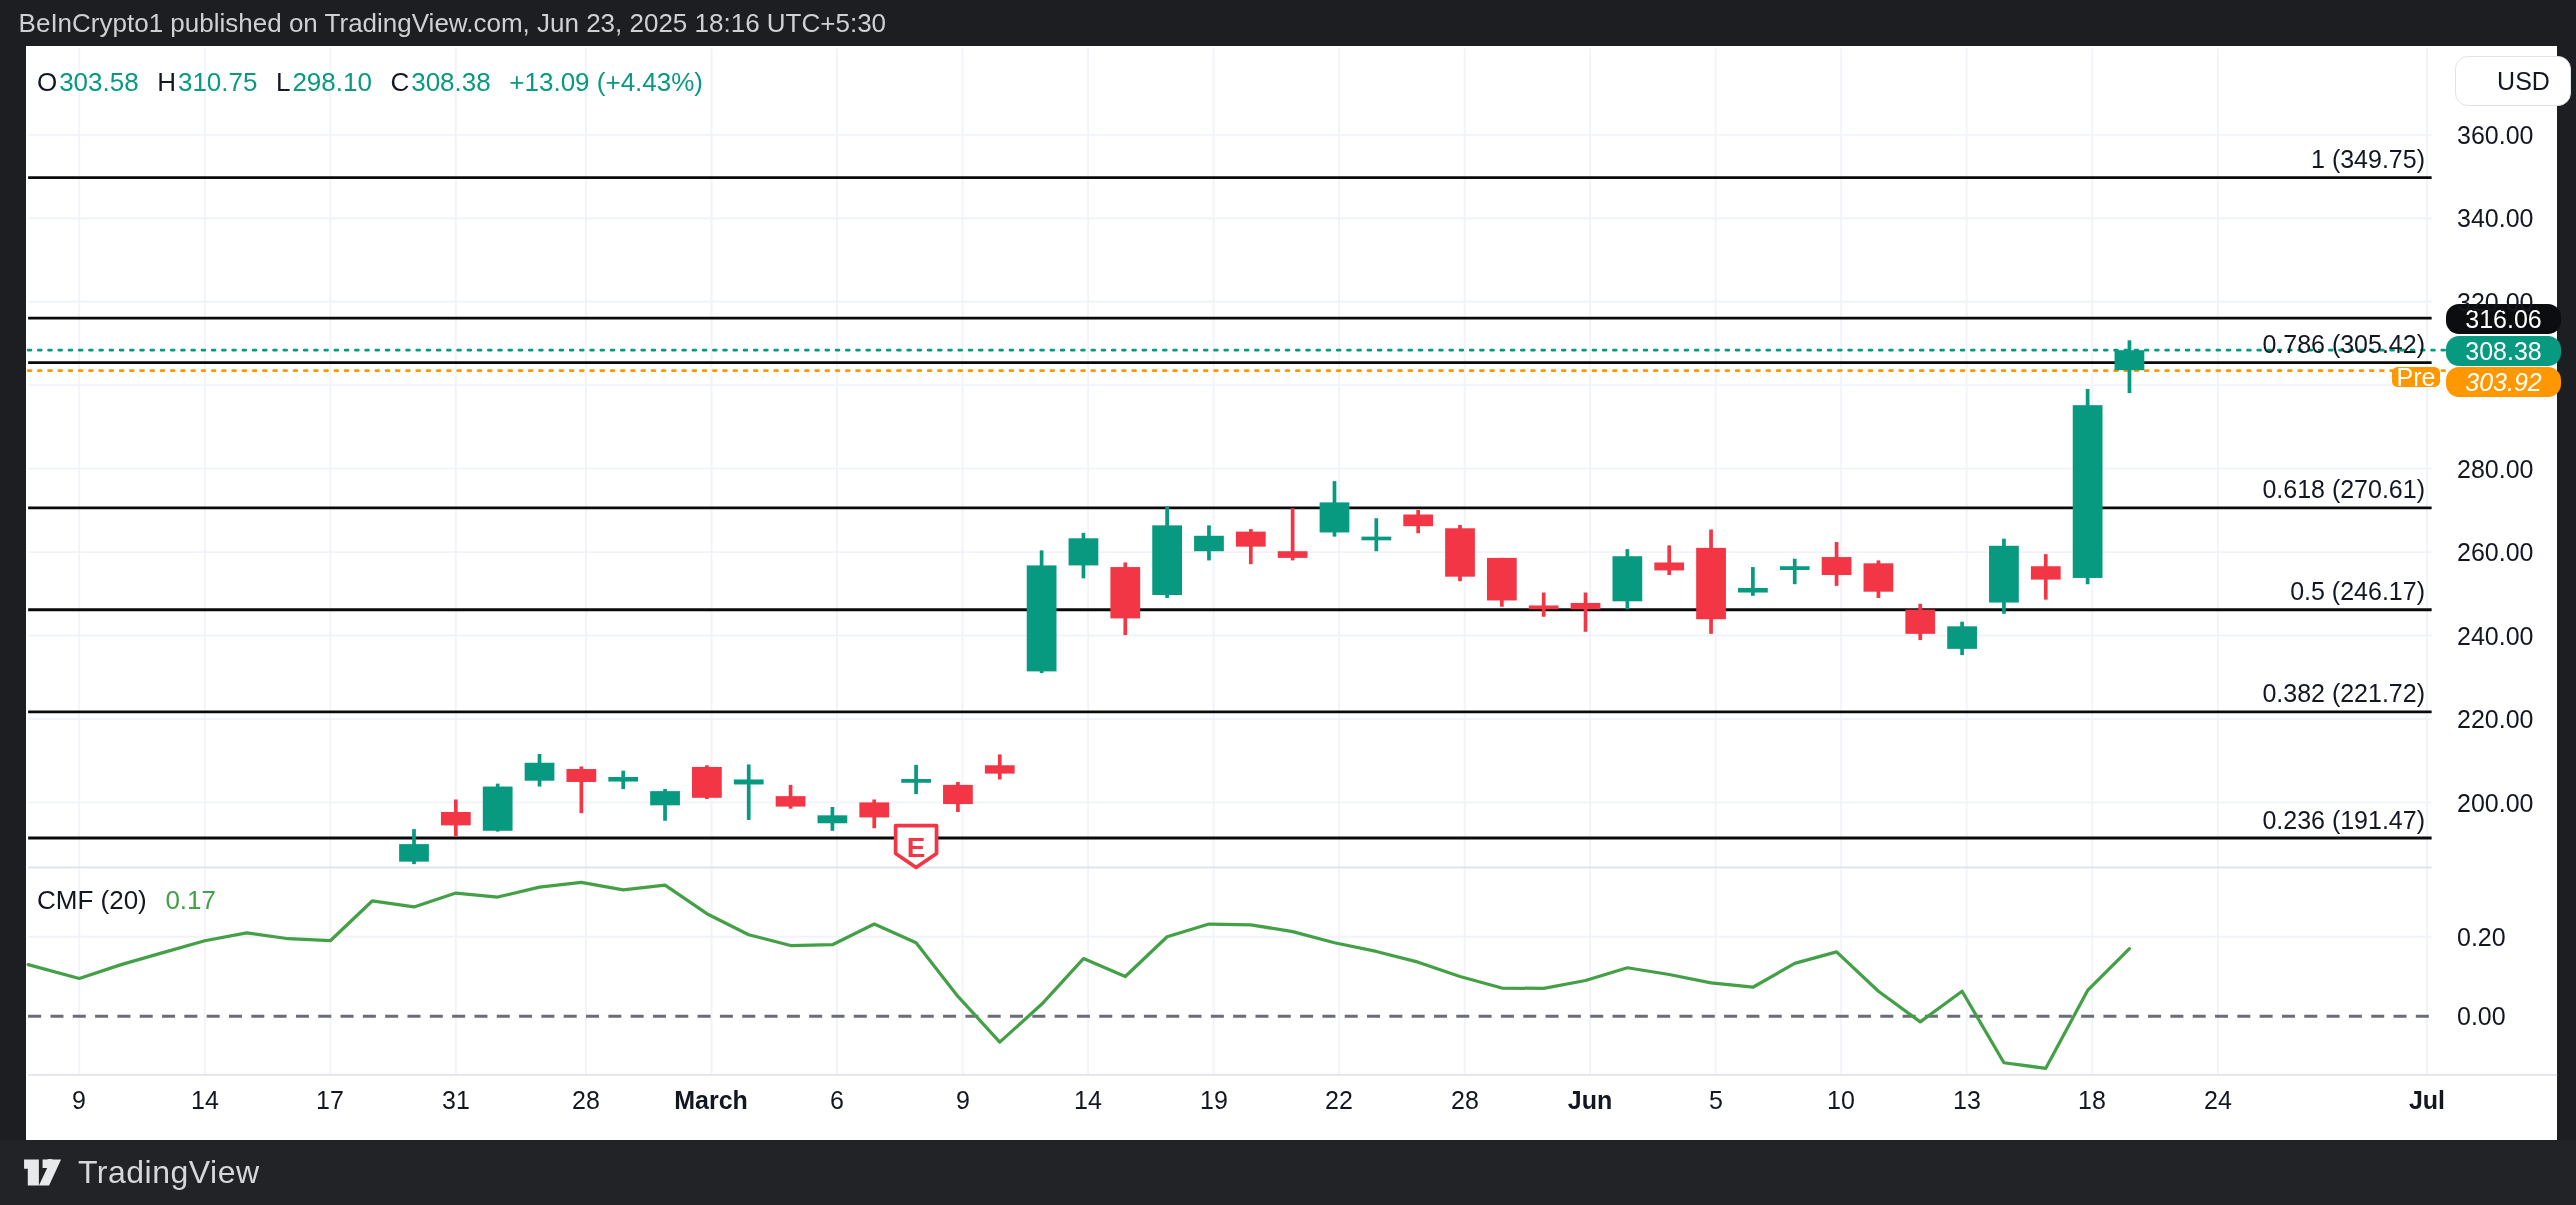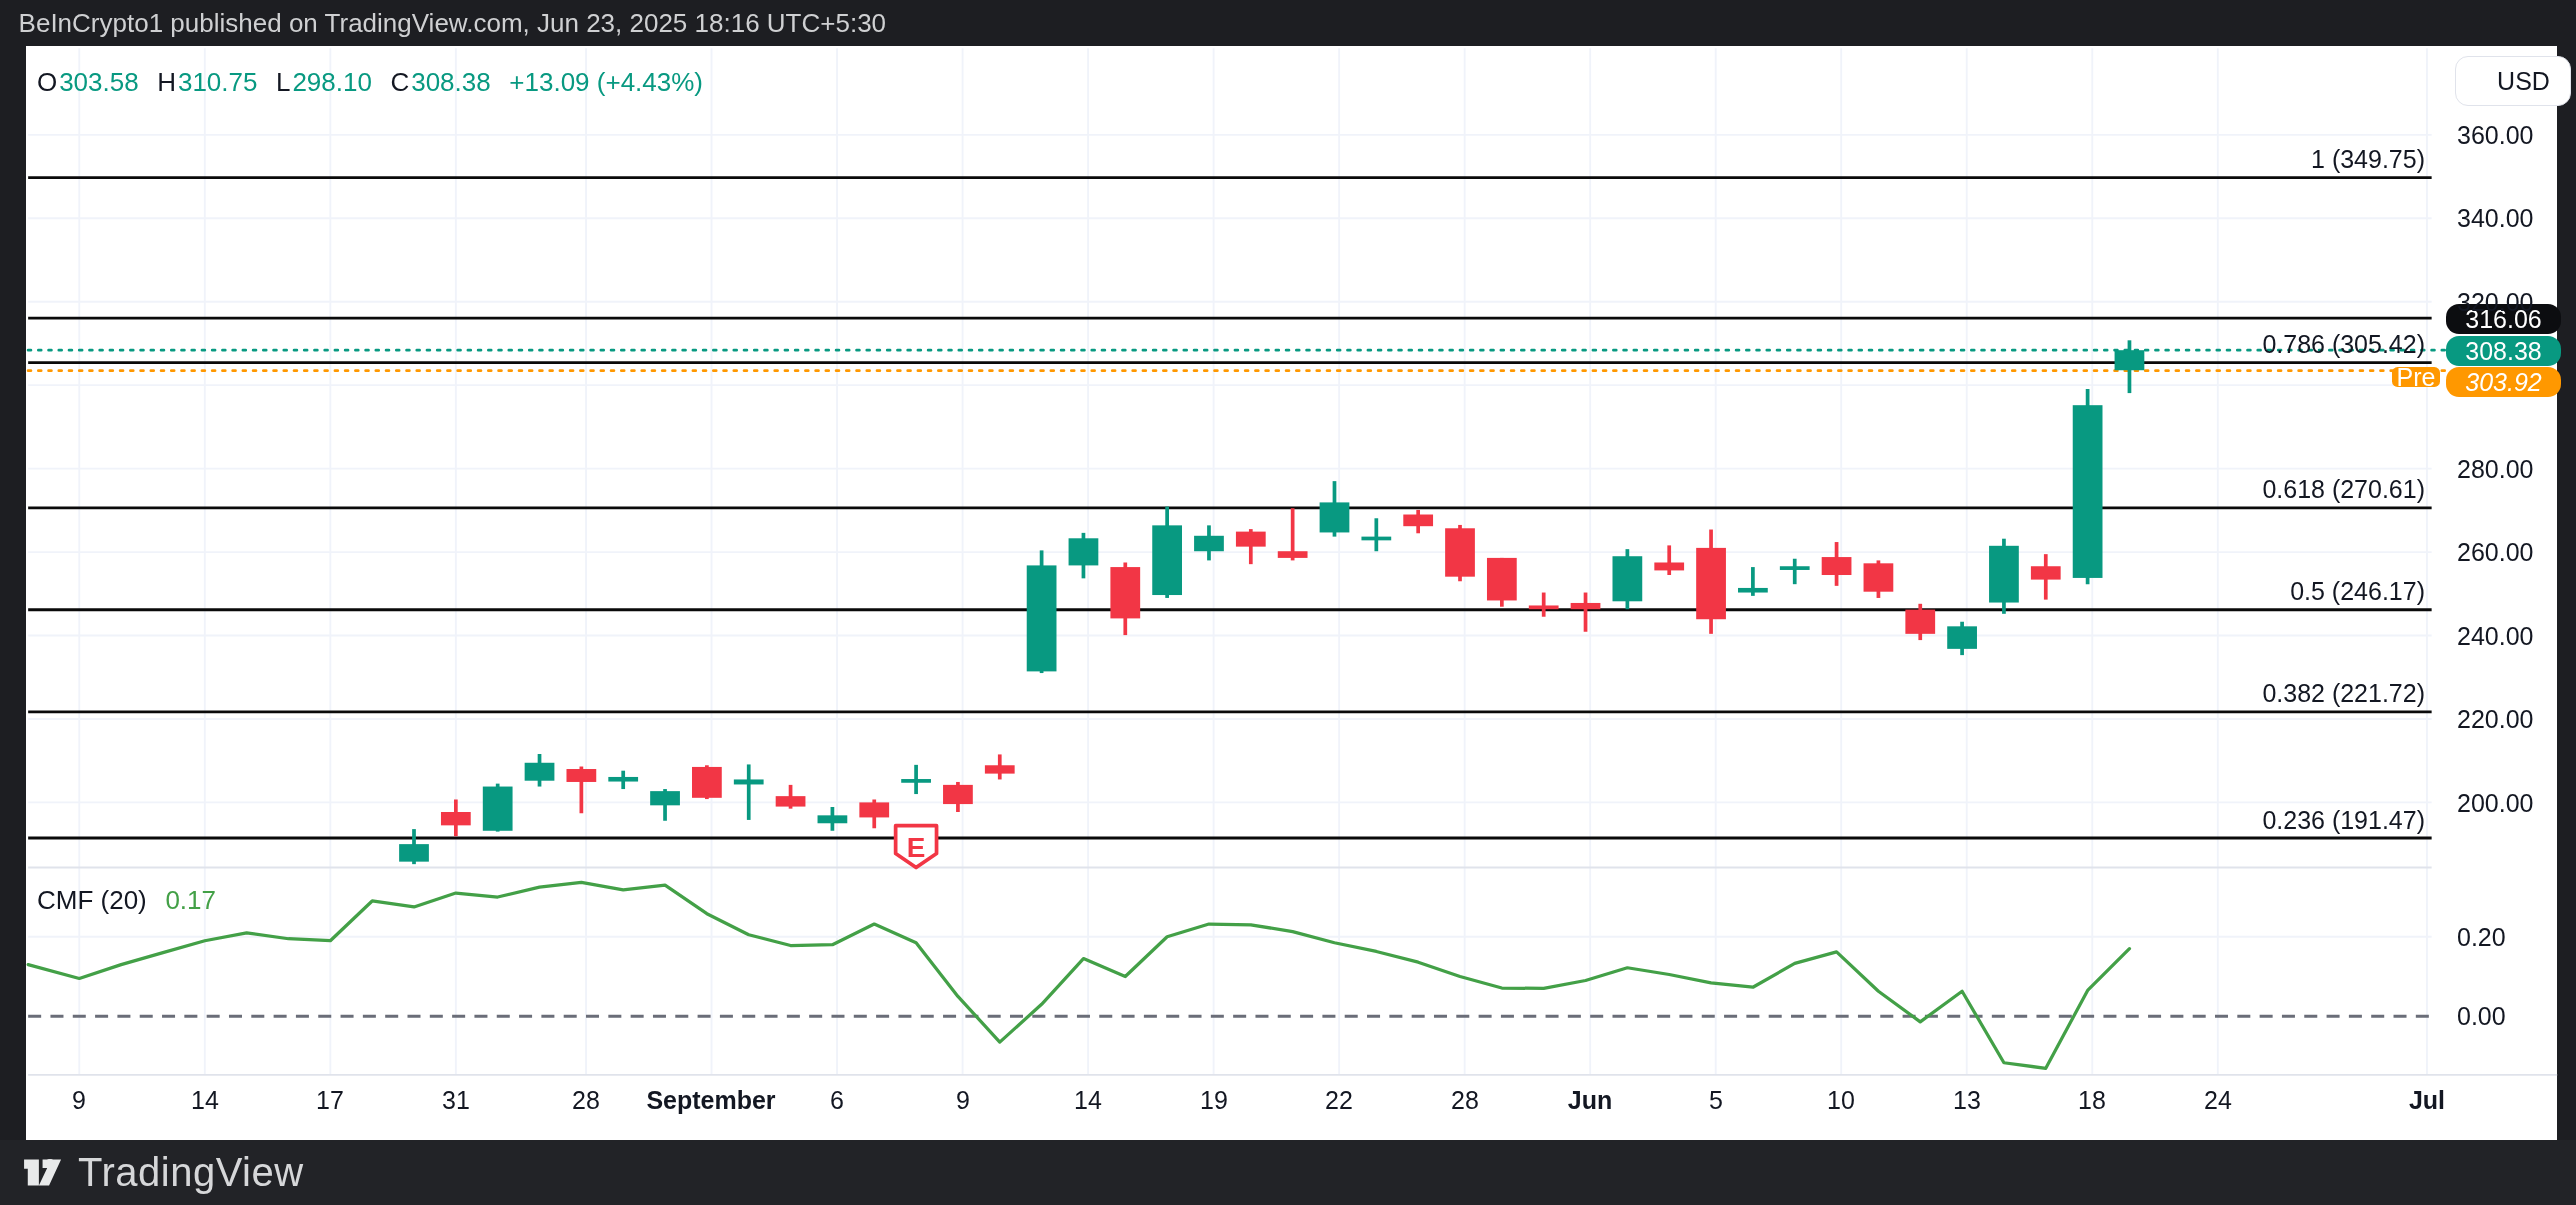--- a/index.html
+++ b/index.html
@@ -23,21 +23,21 @@
   #badge-line{top:304px;background:#0c0d10;}
   #badge-last{top:336px;background:#089981;}
   #badge-pre-value{top:367px;background:#ff9800;font-style:italic;}
   #badge-pre-tag{position:absolute;left:2392px;top:367px;width:48px;height:20px;border-radius:5.6px;background:#ff9800;
         color:#fff;font-size:25px;display:flex;align-items:center;justify-content:center;}
   #cmf-legend{position:absolute;left:37px;top:885px;display:flex;gap:18.6px;font-size:26px;}
   #cmf-name{color:#131722;}
   #cmf-value{color:#43a047;}
   #footer{position:absolute;left:0;top:1140px;width:2576px;height:65px;background:#222327;display:flex;align-items:center;}
   #footer-logo{margin-left:22px;display:flex;align-items:center;}
-  #footer-brand{color:#d6d7d9;font-size:40px;margin-left:13px;letter-spacing:0.5px;}
+  #footer-brand{color:#d6d7d9;font-size:32px;margin-left:13px;letter-spacing:0.5px;}
 </style>
 </head>
 <body>
 
 <div id="page">
   <div id="header-bar">BeInCrypto1 published on TradingView.com, Jun 23, 2025 18:16 UTC+5:30</div>
   <div id="card"></div>
   <svg id="chart-svg" width="2576" height="1205" viewBox="0 0 2770 1296">
       <g>
         <line x1="30" y1="145" x2="2615" y2="145" stroke="#f0f3fa" stroke-width="2"></line>
@@ -317,21 +317,21 @@
     <div class="y-label" style="left: 2457px; top: 636px;">240.00</div>
     <div class="y-label" style="left: 2457px; top: 719px;">220.00</div>
     <div class="y-label" style="left: 2457px; top: 803px;">200.00</div>
     <div class="y-label" style="left: 2457px; top: 937px;">0.20</div>
     <div class="y-label" style="left: 2457px; top: 1016px;">0.00</div>
     <div class="x-label" style="left: 79px;">9</div>
     <div class="x-label" style="left: 205px;">14</div>
     <div class="x-label" style="left: 330px;">17</div>
     <div class="x-label" style="left: 456px;">31</div>
     <div class="x-label" style="left: 586px;">28</div>
-    <div class="x-label bold" style="left: 711px;">September</div>
+    <div class="x-label bold" style="left: 711px;">March</div>
     <div class="x-label" style="left: 837px;">6</div>
     <div class="x-label" style="left: 963px;">9</div>
     <div class="x-label" style="left: 1088px;">14</div>
     <div class="x-label" style="left: 1214px;">19</div>
     <div class="x-label" style="left: 1339px;">22</div>
     <div class="x-label" style="left: 1465px;">28</div>
     <div class="x-label bold" style="left: 1590px;">Jun</div>
     <div class="x-label" style="left: 1716px;">5</div>
     <div class="x-label" style="left: 1841px;">10</div>
     <div class="x-label" style="left: 1967px;">13</div>

